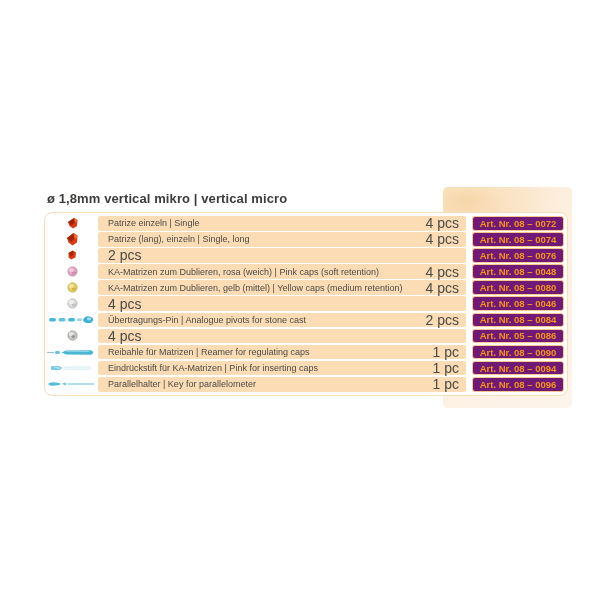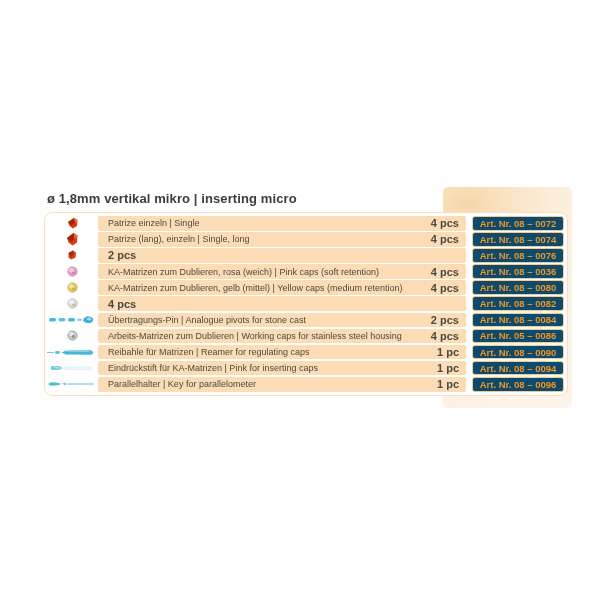--- a/index.html
+++ b/index.html
@@ -35,38 +35,38 @@
   .cell-desc{
     flex:1;background:#fbdcb5;border-radius:2px;
     display:flex;align-items:center;
     padding:0 4px 0 10px;min-width:0;
   }
   .desc-text{
     flex:1;font-size:9px;color:#4a4a47;white-space:nowrap;
     overflow:hidden;
   }
   .qty-text{
-    flex:0 0 auto;font-size:11px;font-weight:bold;color:#4a4a47;
+    flex:0 0 auto;font-size:14px;font-weight:normal;color:#4a4a47;
     padding-right:3px;white-space:nowrap;
   }
   .cell-art{
     flex:0 0 92px;margin-left:6px;
-    background:#0c4a6e;border:1px solid #f8c78d;border-radius:3px;
+    background:#701a75;border:1px solid #f8c78d;border-radius:3px;
     display:flex;align-items:center;justify-content:center;
     font-size:9.5px;font-weight:bold;color:#f7941e;
     box-sizing:border-box;white-space:nowrap;
   }
   .icon-wrap{display:flex;align-items:center;justify-content:center;line-height:0;}
 </style>
 </head>
 <body>
 
 <div class="accent-panel"></div>
 
-<div class="page-title">ø 1,8mm vertikal mikro | inserting micro</div>
+<div class="page-title">ø 1,8mm vertical mikro | vertical micro</div>
 
 <div class="product-table">
   <div class="row">
     <div class="cell-icon">
       <span class="icon-wrap">
           <svg width="13" height="12" viewBox="0 0 13 12">
             <path d="M2 5 L8 1 L11.5 3 L11 9 L7 11.5 L3.5 9 Z" fill="#d63c15"></path>
             <path d="M2 5 L8 1 L9 5.5 L5.5 8.5 Z" fill="#9e2405"></path>
             <path d="M8 1 L11.5 3 L10.5 5.5 L9 5.5 Z" fill="#ef6a33"></path>
           </svg>
@@ -118,21 +118,21 @@
             <circle cx="5.5" cy="5.5" r="4.6" fill="#e2a3c2" stroke="#bf7fa2" stroke-width="0.8"></circle>
             <ellipse cx="4.4" cy="4.2" rx="2.6" ry="2.1" fill="#f2cade"></ellipse>
             <ellipse cx="6.8" cy="7" rx="2" ry="1.6" fill="#cf8bae"></ellipse>
           </svg>
         </span>
     </div>
     <div class="cell-desc">
       <span class="desc-text">KA-Matrizen zum Dublieren, rosa (weich) | Pink caps (soft retention)</span>
       <span class="qty-text">4 pcs</span>
     </div>
-    <div class="cell-art">Art. Nr. 08 – 0036</div>
+    <div class="cell-art">Art. Nr. 08 – 0048</div>
   </div>
 
   <div class="row">
     <div class="cell-icon">
       <span class="icon-wrap">
           <svg width="11" height="11" viewBox="0 0 11 11">
             <circle cx="5.5" cy="5.5" r="4.6" fill="#e4cc63" stroke="#bfa73e" stroke-width="0.8"></circle>
             <ellipse cx="4.4" cy="4.2" rx="2.6" ry="2.1" fill="#f2e59c"></ellipse>
             <ellipse cx="6.8" cy="7" rx="2" ry="1.6" fill="#cdb34a"></ellipse>
           </svg>
@@ -151,21 +151,21 @@
           <svg width="11" height="11" viewBox="0 0 11 11">
             <circle cx="5.5" cy="5.5" r="4.6" fill="#dcddd9" stroke="#aeb0ac" stroke-width="0.8"></circle>
             <ellipse cx="4.4" cy="4.2" rx="2.6" ry="2.1" fill="#f1f1ef"></ellipse>
             <ellipse cx="6.8" cy="7" rx="2" ry="1.6" fill="#bfc1bd"></ellipse>
           </svg>
         </span>
     </div>
     <div class="cell-desc">
       <span class="qty-text">4 pcs</span>
     </div>
-    <div class="cell-art">Art. Nr. 08 – 0082</div>
+    <div class="cell-art">Art. Nr. 08 – 0046</div>
   </div>
 
   <div class="row">
     <div class="cell-icon">
       <span class="icon-wrap">
           <svg width="46" height="11" viewBox="0 0 46 11">
             <rect x="0" y="4" width="7" height="3.4" rx="1.7" fill="#4ab7d8"></rect>
             <rect x="9.5" y="4" width="7" height="3.4" rx="1.7" fill="#5fc1dd"></rect>
             <rect x="19" y="4" width="7" height="3.4" rx="1.7" fill="#4ab7d8"></rect>
             <rect x="28" y="4.4" width="5" height="2.6" rx="1.3" fill="#8ed3e7"></rect>
@@ -185,21 +185,20 @@
     <div class="cell-icon">
       <span class="icon-wrap">
           <svg width="11" height="11" viewBox="0 0 11 11">
             <circle cx="5.5" cy="5.5" r="4.6" fill="#c7c9c5" stroke="#94968f" stroke-width="0.8"></circle>
             <ellipse cx="4.3" cy="4.1" rx="2.5" ry="2" fill="#e6e7e4"></ellipse>
             <circle cx="6.3" cy="6.4" r="1.5" fill="#8e908a"></circle>
           </svg>
         </span>
     </div>
     <div class="cell-desc">
-      <span class="desc-text">Arbeits-Matrizen zum Dublieren | Working caps for stainless steel housing</span>
       <span class="qty-text">4 pcs</span>
     </div>
     <div class="cell-art">Art. Nr. 05 – 0086</div>
   </div>
 
   <div class="row">
     <div class="cell-icon">
       <span class="icon-wrap">
           <svg width="50" height="9" viewBox="0 0 50 9">
             <line x1="0" y1="4.5" x2="7" y2="4.5" stroke="#9dbcc7" stroke-width="1.1"></line>

